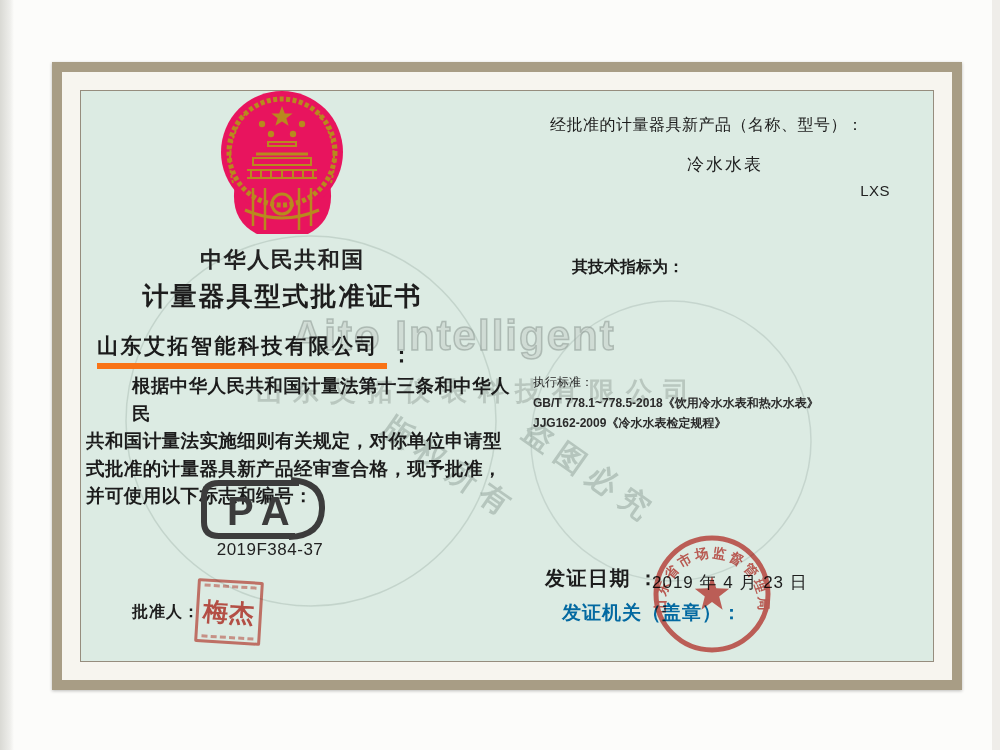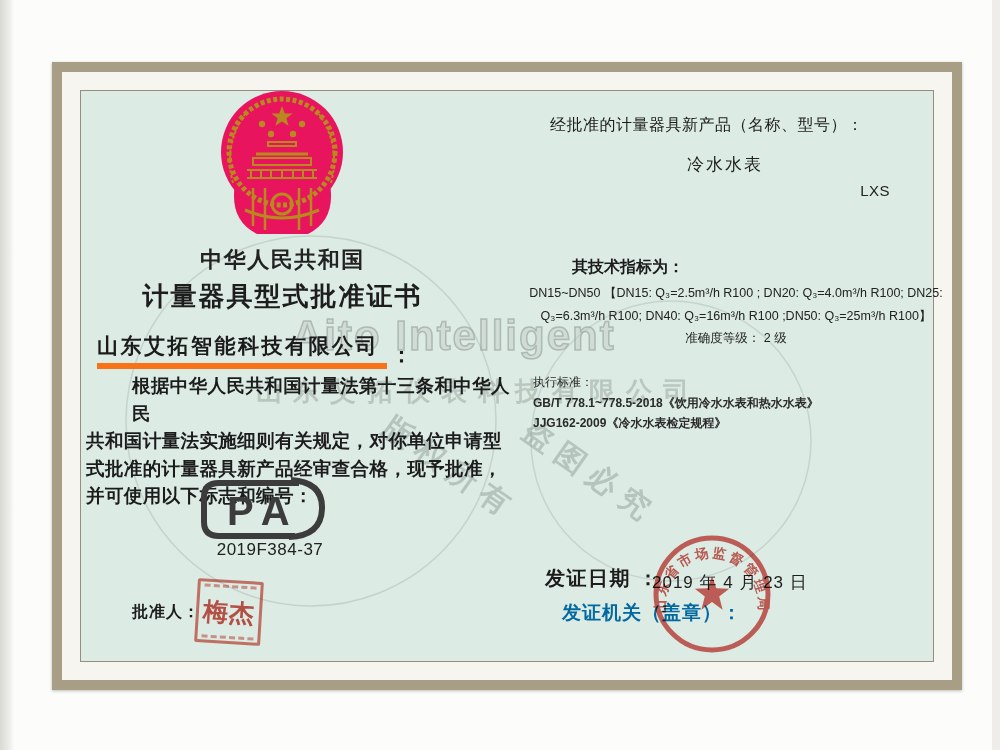--- a/index.html
+++ b/index.html
@@ -154,25 +154,20 @@
   <div class="approver-label">批准人：</div>
   <div class="stamp">
     <span class="stamp-text">梅杰</span>
   </div>
 
   <div class="sec-label">经批准的计量器具新产品（名称、型号）：</div>
   <div class="product-name">冷水水表</div>
   <div class="product-model">LXS</div>
 
   <div class="tech-label">其技术指标为：</div>
-  <div class="tech-block">
-    <div>DN15~DN50 【DN15: Q₃=2.5m³/h R100 ; DN20: Q₃=4.0m³/h R100; DN25:</div>
-    <div>Q₃=6.3m³/h R100; DN40: Q₃=16m³/h R100 ;DN50: Q₃=25m³/h R100】</div>
-    <div>准确度等级： 2 级</div>
-  </div>
 
   <div class="std-block">
     <div>执行标准：</div>
     <div class="v">GB/T 778.1~778.5-2018《饮用冷水水表和热水水表》</div>
     <div class="v">JJG162-2009《冷水水表检定规程》</div>
   </div>
 
   <div class="issue-date-label">发证日期 ：</div>
   <div class="issue-date-value">2019 年 4 月 23 日</div>
   <div class="issue-org-label">发证机关（盖章）：</div>

